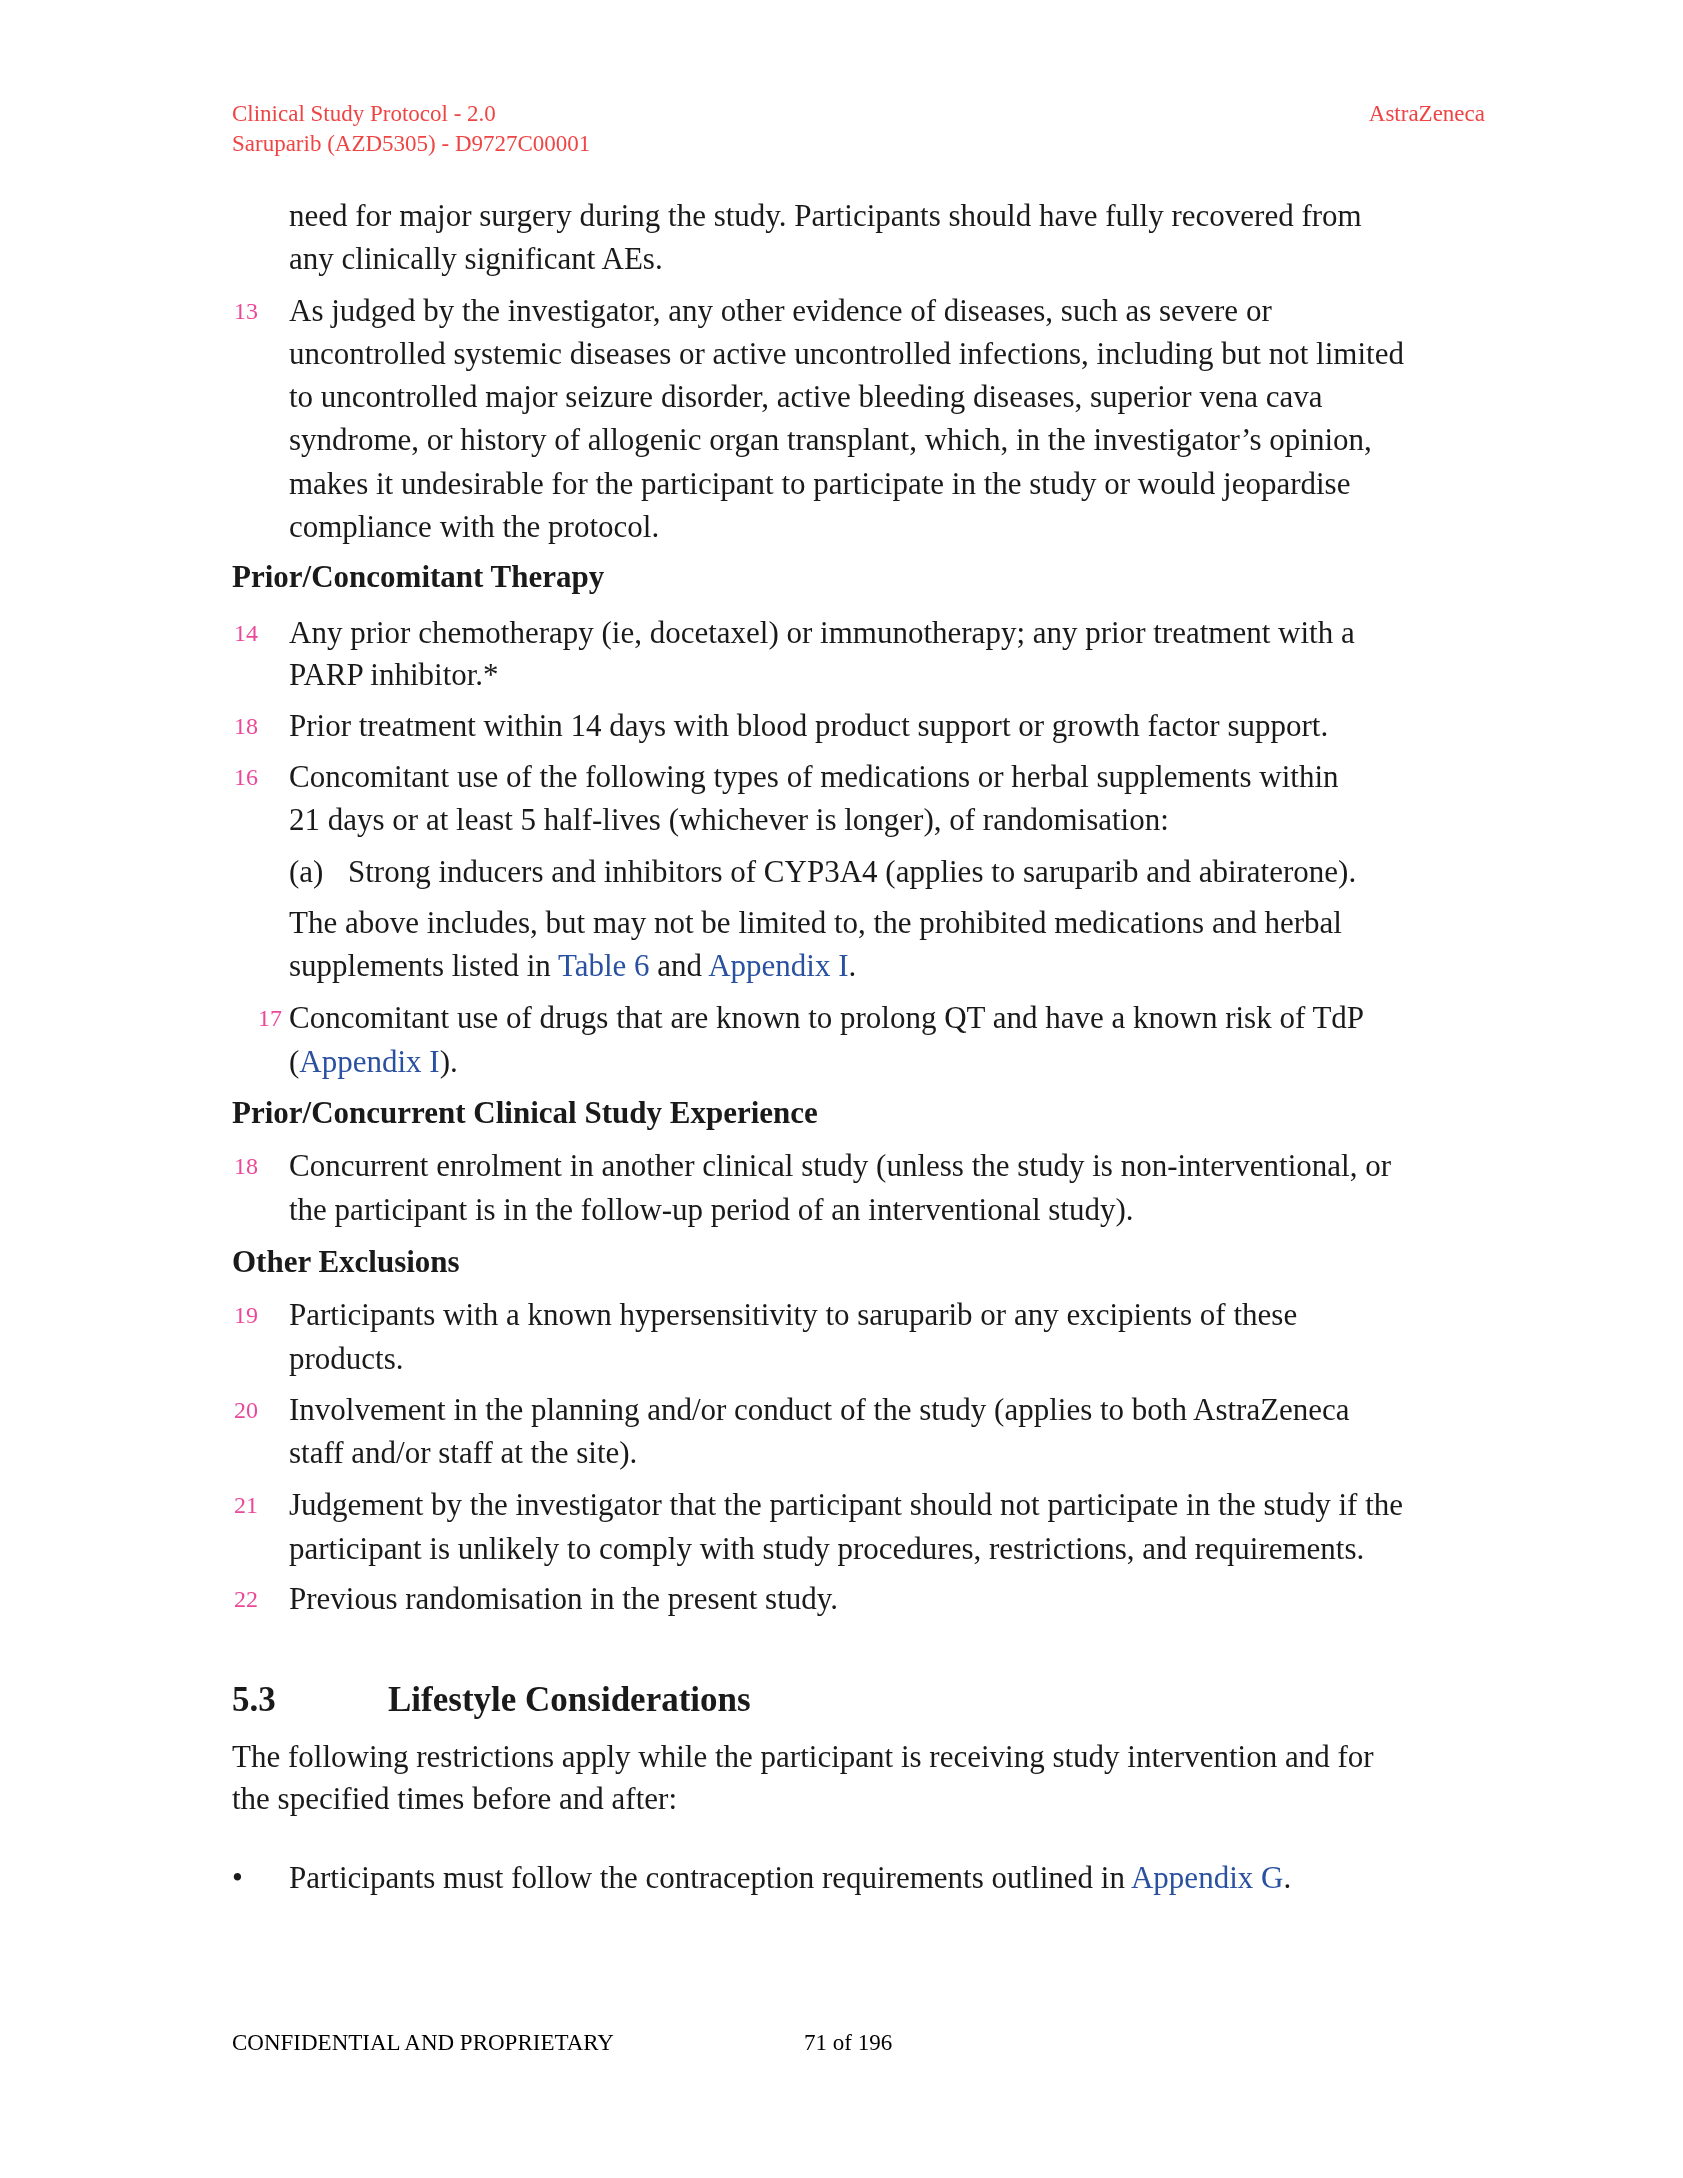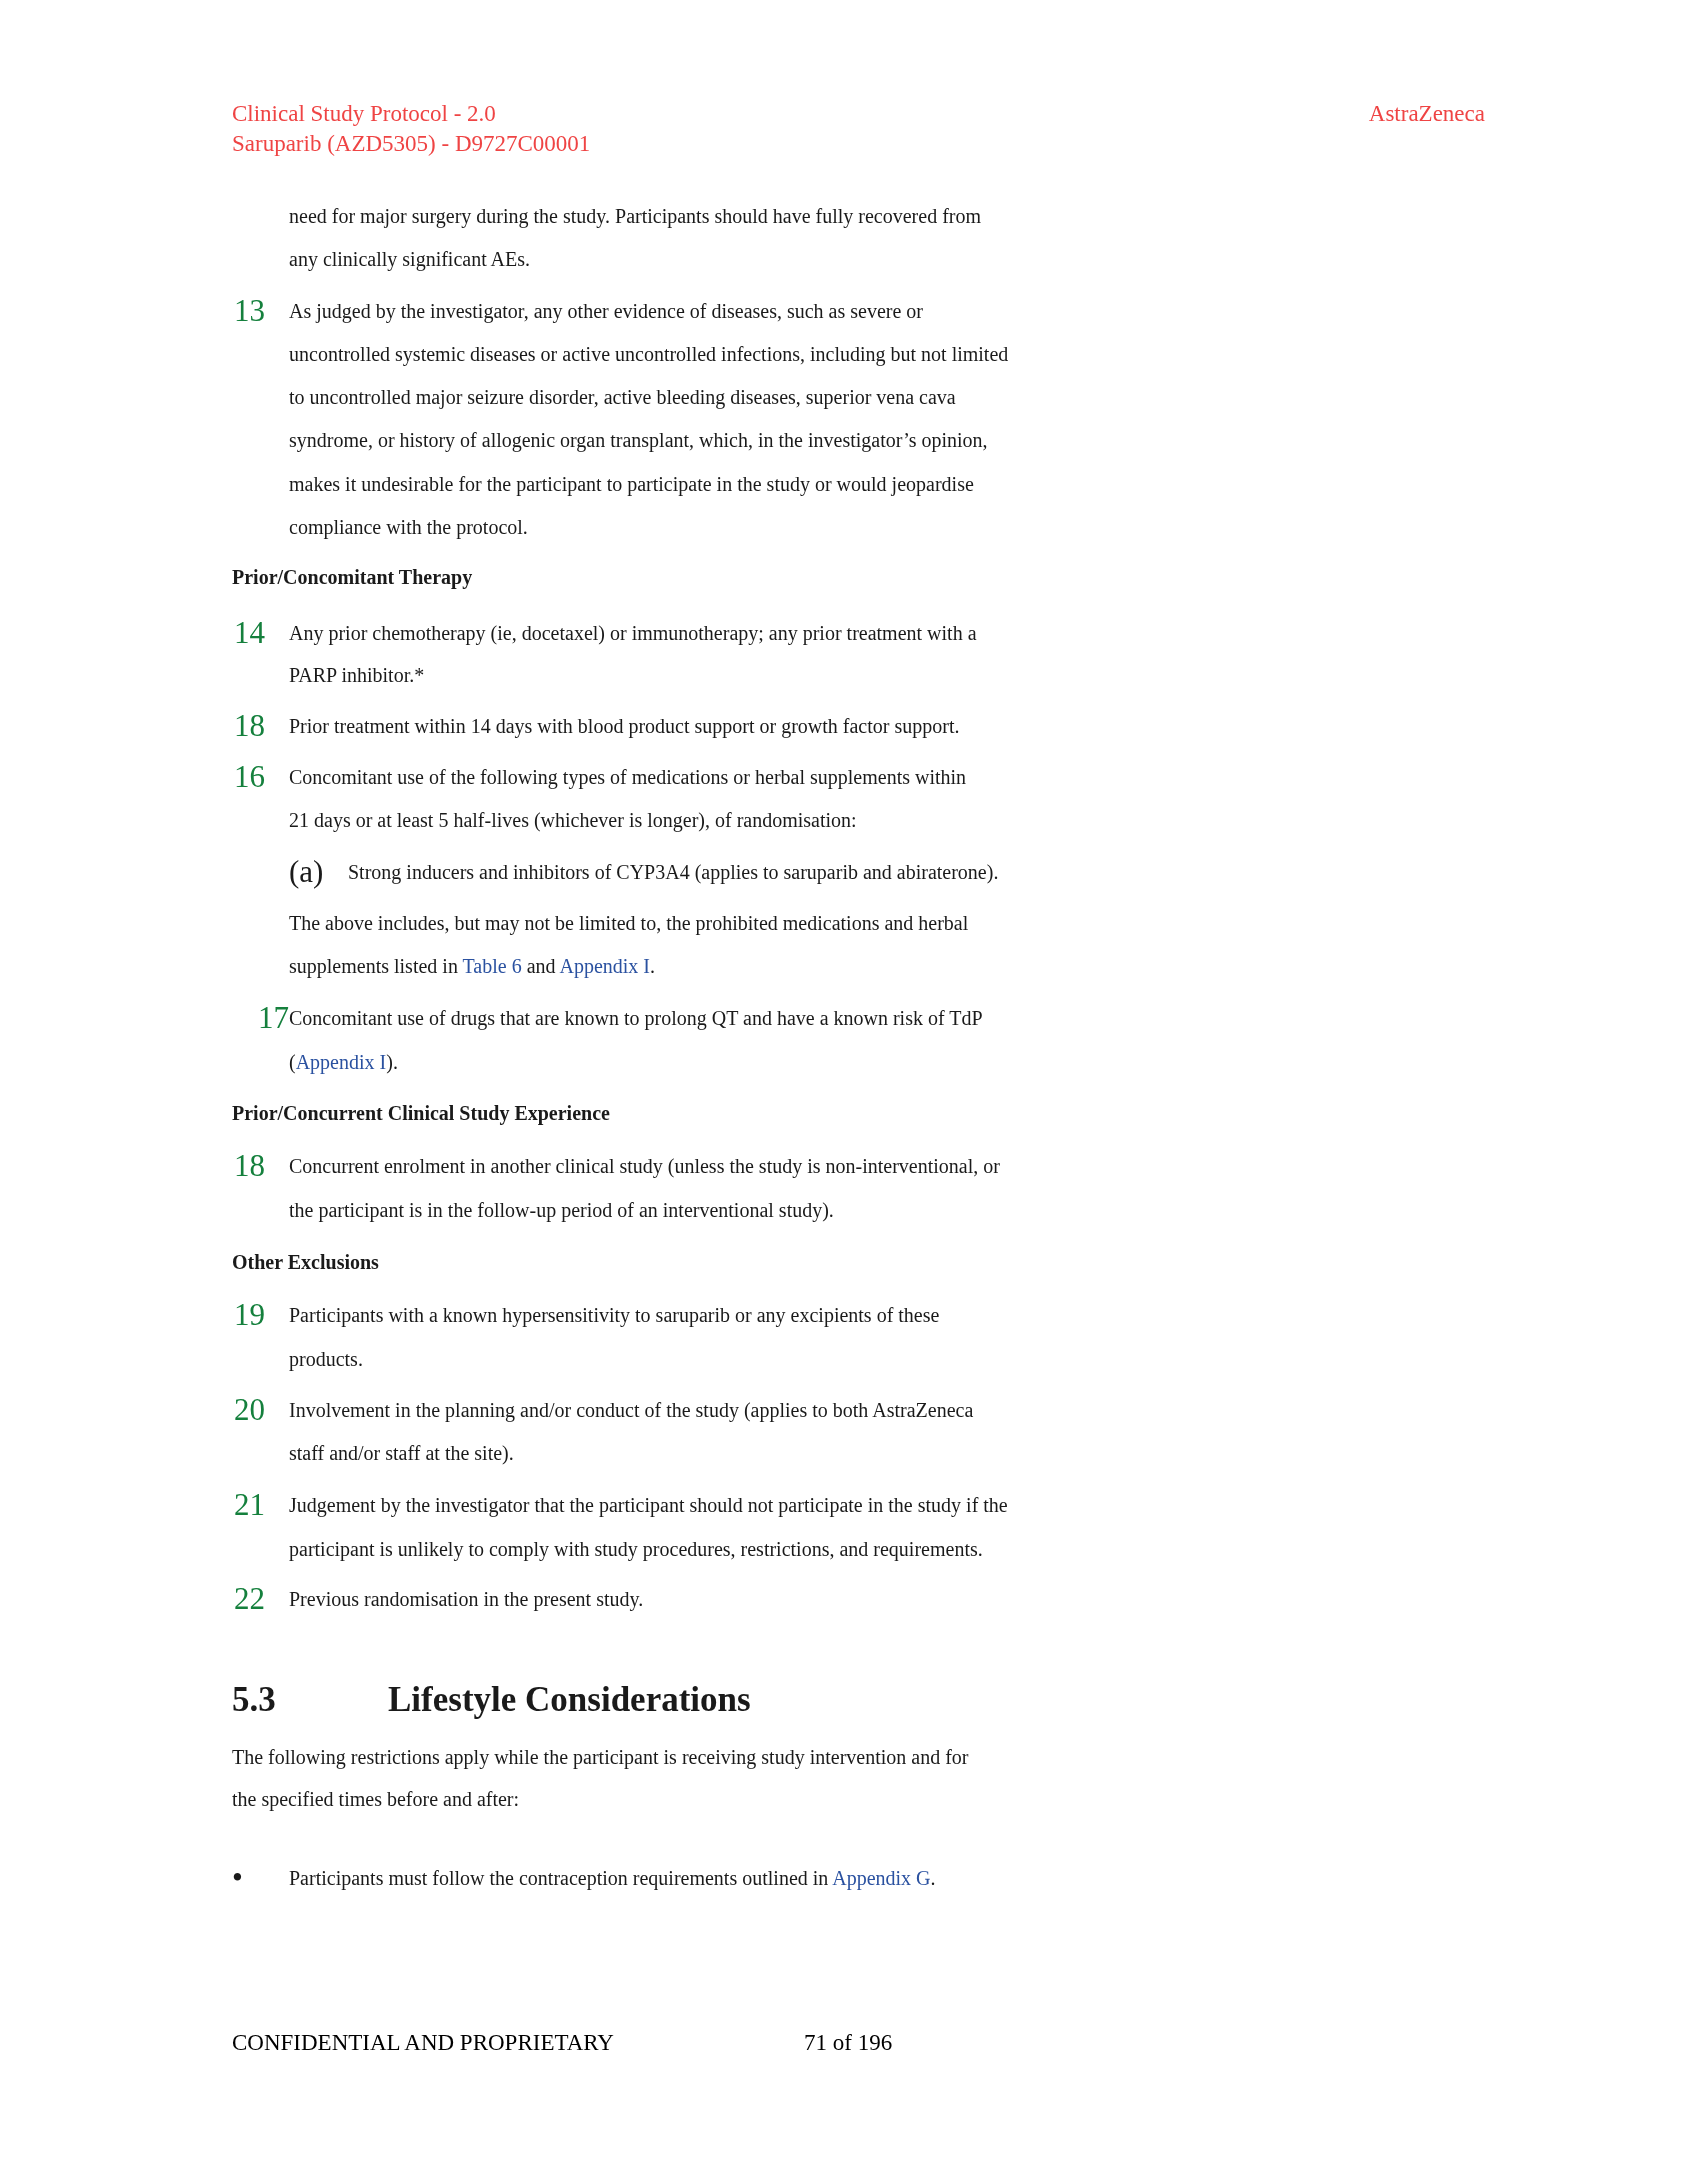--- a/index.html
+++ b/index.html
@@ -1,20 +1,20 @@
 <!DOCTYPE html>
 <html><head>
 <meta charset="utf-8">
 <style>
   html, body { margin:0; padding:0; background:#ffffff; }
   body { width:1683px; height:2178px; position:relative; overflow:hidden;
          font-family:"Liberation Serif", "DejaVu Serif", serif; color:#1a1a1a; }
   .hdr { position:absolute; font-size:23px; color:#ef4444; line-height:30px; white-space:nowrap; }
-  .ln { position:absolute; font-size:20px; line-height:44px; white-space:nowrap; color:#1a1a1a; }
-  .num { position:absolute; left:234px; font-size:31px; line-height:44px; color:#15803d; }
+  .ln { position:absolute; font-size:31px; line-height:44px; white-space:nowrap; color:#1a1a1a; }
+  .num { position:absolute; left:234px; font-size:24px; line-height:44px; color:#ec4899; }
   .sub { position:absolute; font-size:31px; line-height:44px; }
   .bold { font-weight:bold; }
   .link { color:#2a51a0; cursor:pointer; }
   .h2num { position:absolute; left:232px; font-size:35px; font-weight:bold; line-height:48px; }
   .h2txt { position:absolute; left:388px; font-size:35px; font-weight:bold; line-height:48px; }
   .bullet { position:absolute; left:232px; font-size:31px; line-height:44px; }
   .ftr { position:absolute; font-size:23px; color:#000000; line-height:30px; white-space:nowrap; }
 </style>
 </head>
 <body>

